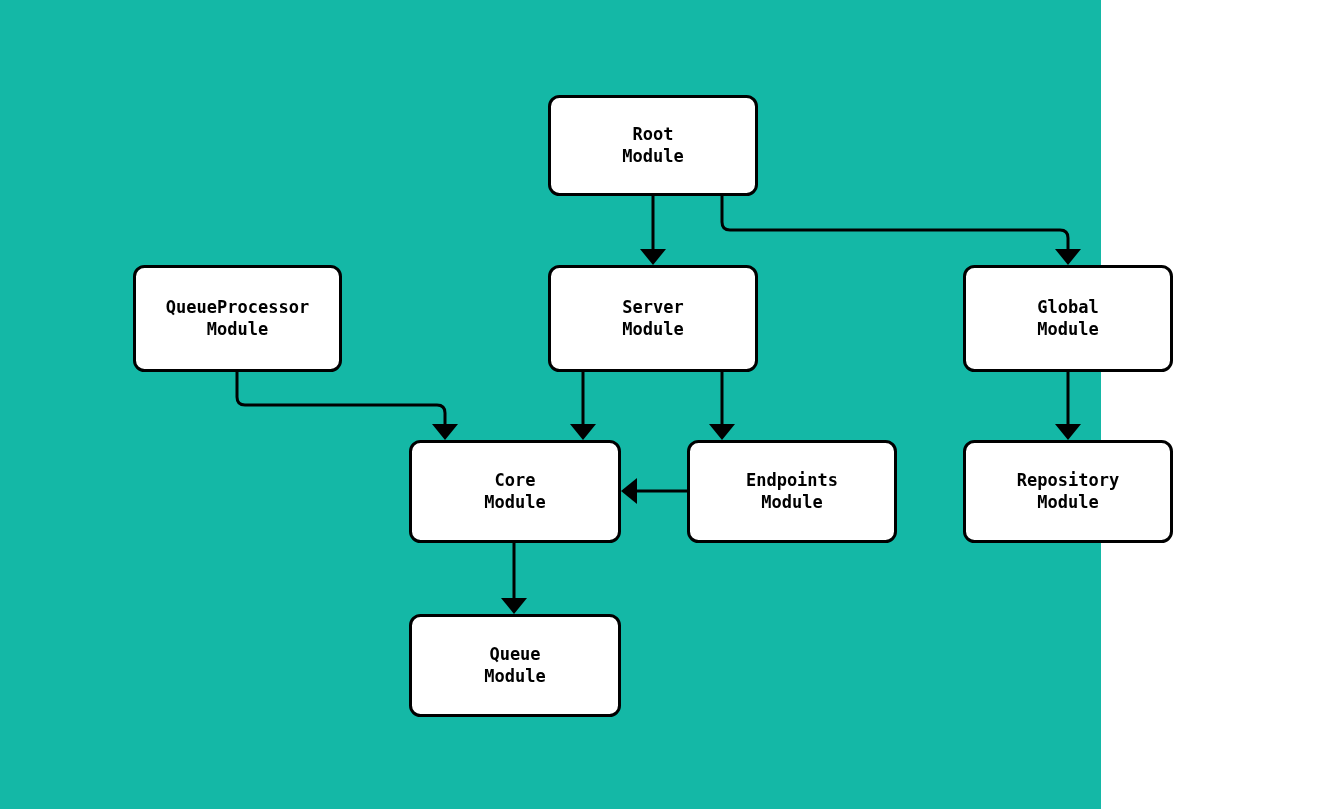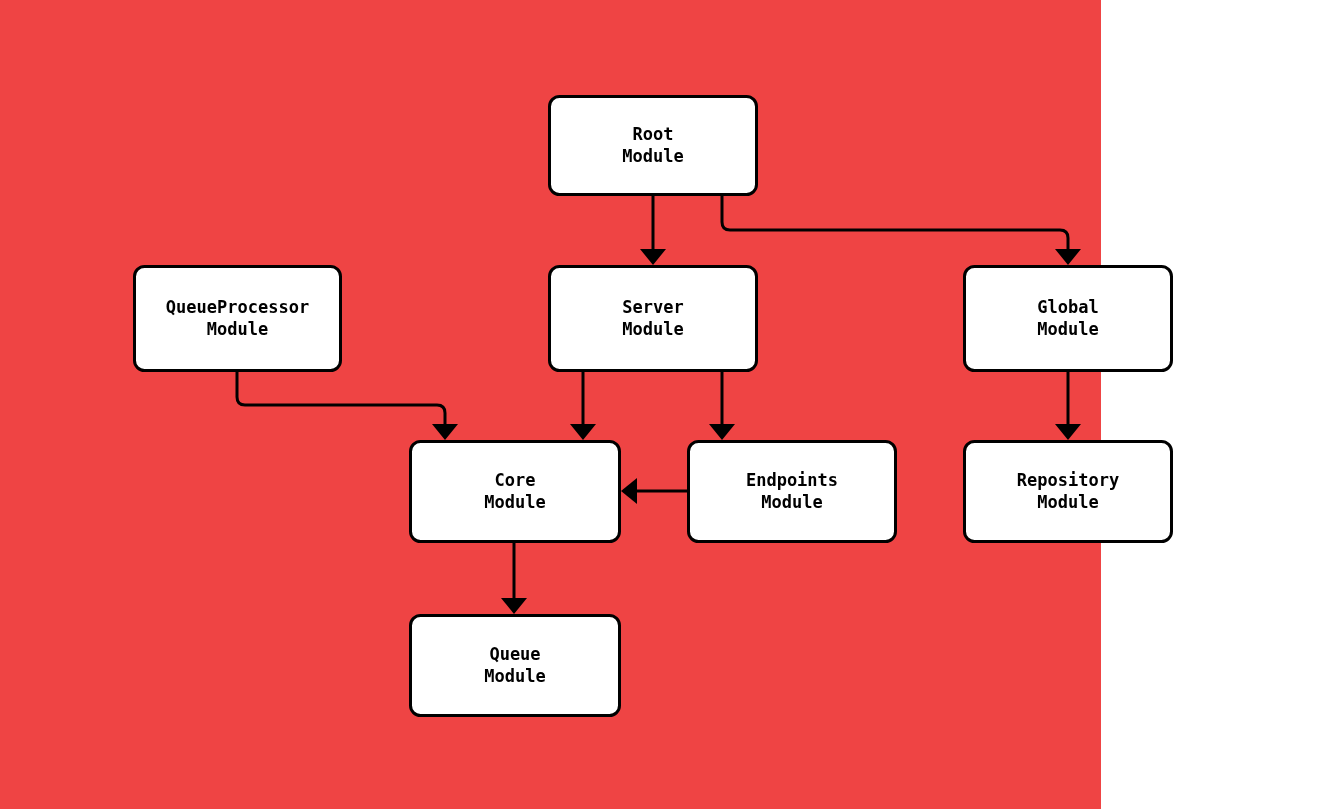--- a/index.html
+++ b/index.html
@@ -10,21 +10,21 @@
   body {
     width: 1337px;
     height: 809px;
     overflow: hidden;
     font-family: "DejaVu Sans Mono", "Liberation Mono", monospace;
   }
   #diagram-root {
     position: relative;
     width: 1101px;
     height: 809px;
-    background: #ef4444;
+    background: #14b8a6;
   }
   svg#graph {
     position: absolute;
     top: 0;
     left: 0;
     width: 1337px;
     height: 809px;
     display: block;
   }
   .node-rect {

